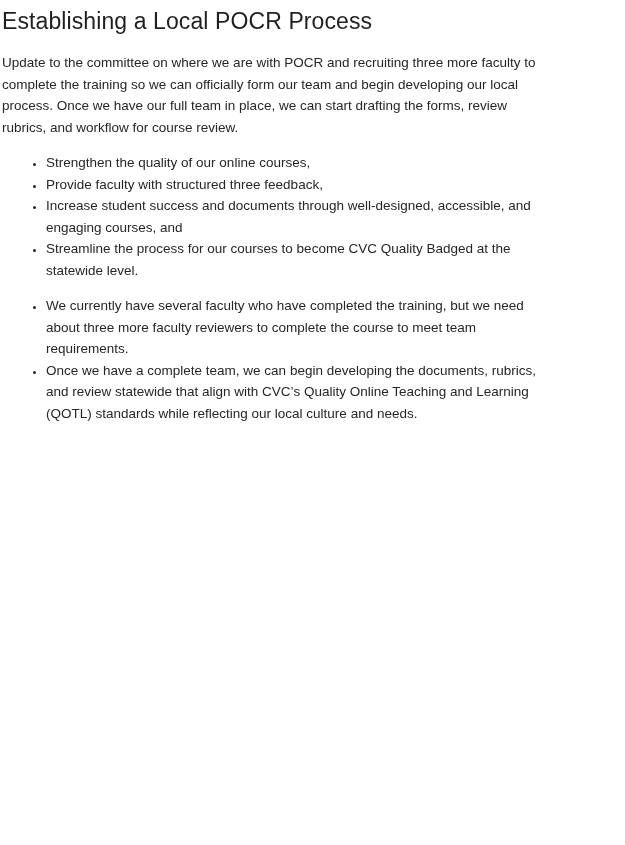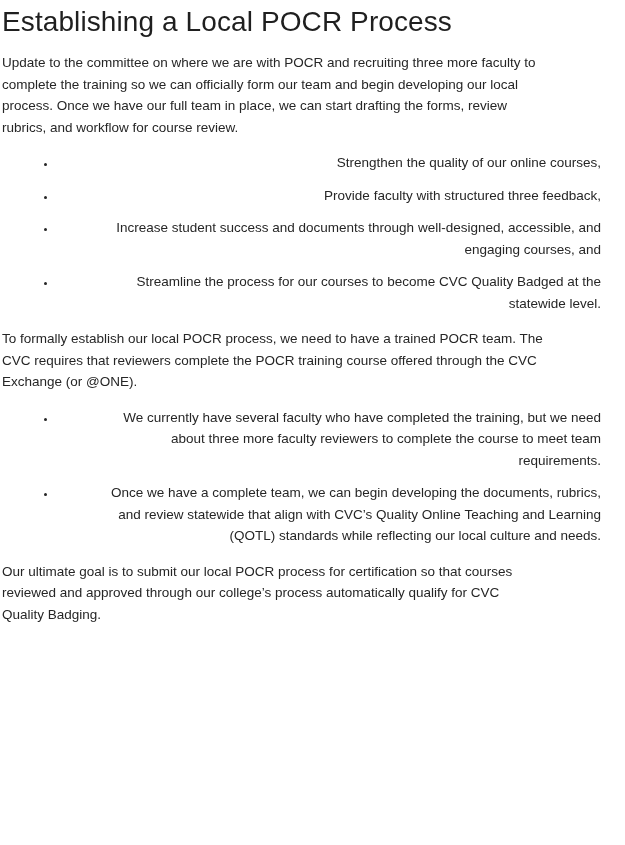--- a/index.html
+++ b/index.html
@@ -10,21 +10,21 @@
     background: #ffffff;
     color: #262626;
     font-family: "Liberation Sans", "DejaVu Sans", sans-serif;
     font-size: 13.5px;
     line-height: 21.5px;
     padding: 7px 13px 0 2px;
     overflow: hidden;
   }
   .doc { width: 100%; }
   h1 {
-    font-size: 28px;
+    font-size: 23px;
     line-height: 29px;
     font-weight: 400;
     letter-spacing: 0.1px;
     margin: 0 0 16px 0;
     color: #1f1f1f;
   }
   h2 {
     font-size: 16.5px;
     line-height: 22px;
     font-weight: 400;
@@ -35,22 +35,21 @@
     margin: 0 0 14px 0;
     white-space: pre-line;
   }
   ul.bullets {
     margin: 0 0 14px 0;
     padding: 0 0 0 44px;
     list-style: disc outside;
   }
   ul.bullets li {
     white-space: pre-line;
-    margin: 11px;
-    text-align: right;
+    margin: 0;
   }
   ul.bullets li::marker {
     font-size: 0.8em;
   }
 </style>
 </head>
 <body style="background: rgb(255, 255, 255); color: rgb(38, 38, 38);">
 
 <main class="doc">
 
@@ -67,30 +66,24 @@
     <li>Strengthen the quality of our online courses,</li>
     <li>Provide faculty with structured three feedback,</li>
     <li>Increase student success and documents through well-designed, accessible, and
 engaging courses, and</li>
     <li>Streamline the process for our courses to become CVC Quality Badged at the
 statewide level.</li>
   </ul>
 
 
 
-  <p>To formally establish our local POCR process, we need to have a trained POCR team. The
-CVC requires that reviewers complete the POCR training course offered through the CVC
-Exchange (or @ONE).</p>
 
   <ul class="bullets">
     <li>We currently have several faculty who have completed the training, but we need
 about three more faculty reviewers to complete the course to meet team
 requirements.</li>
     <li>Once we have a complete team, we can begin developing the documents, rubrics,
 and review statewide that align with CVC’s Quality Online Teaching and Learning
 (QOTL) standards while reflecting our local culture and needs.</li>
   </ul>
 
-  <p>Our ultimate goal is to submit our local POCR process for certification so that courses
-reviewed and approved through our college’s process automatically qualify for CVC
-Quality Badging.</p>
 
 </main>
 
 </body></html>

